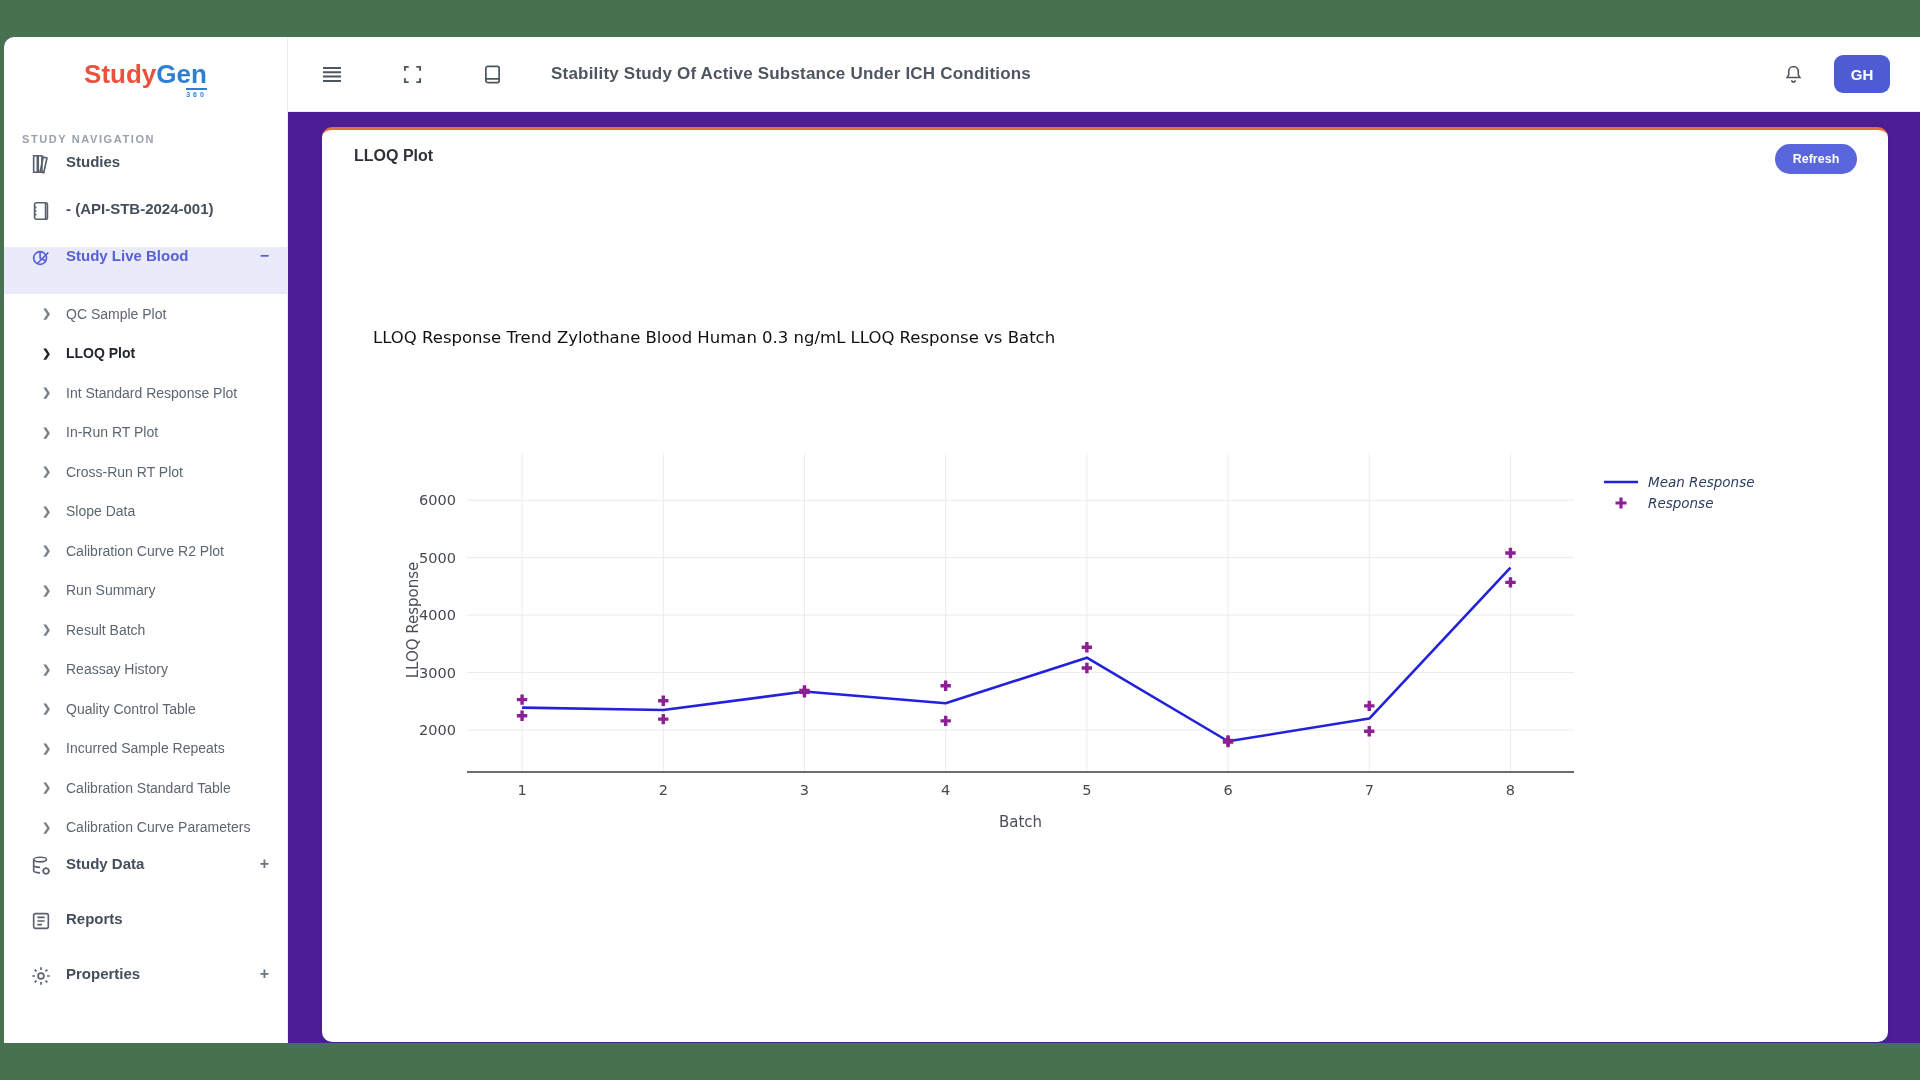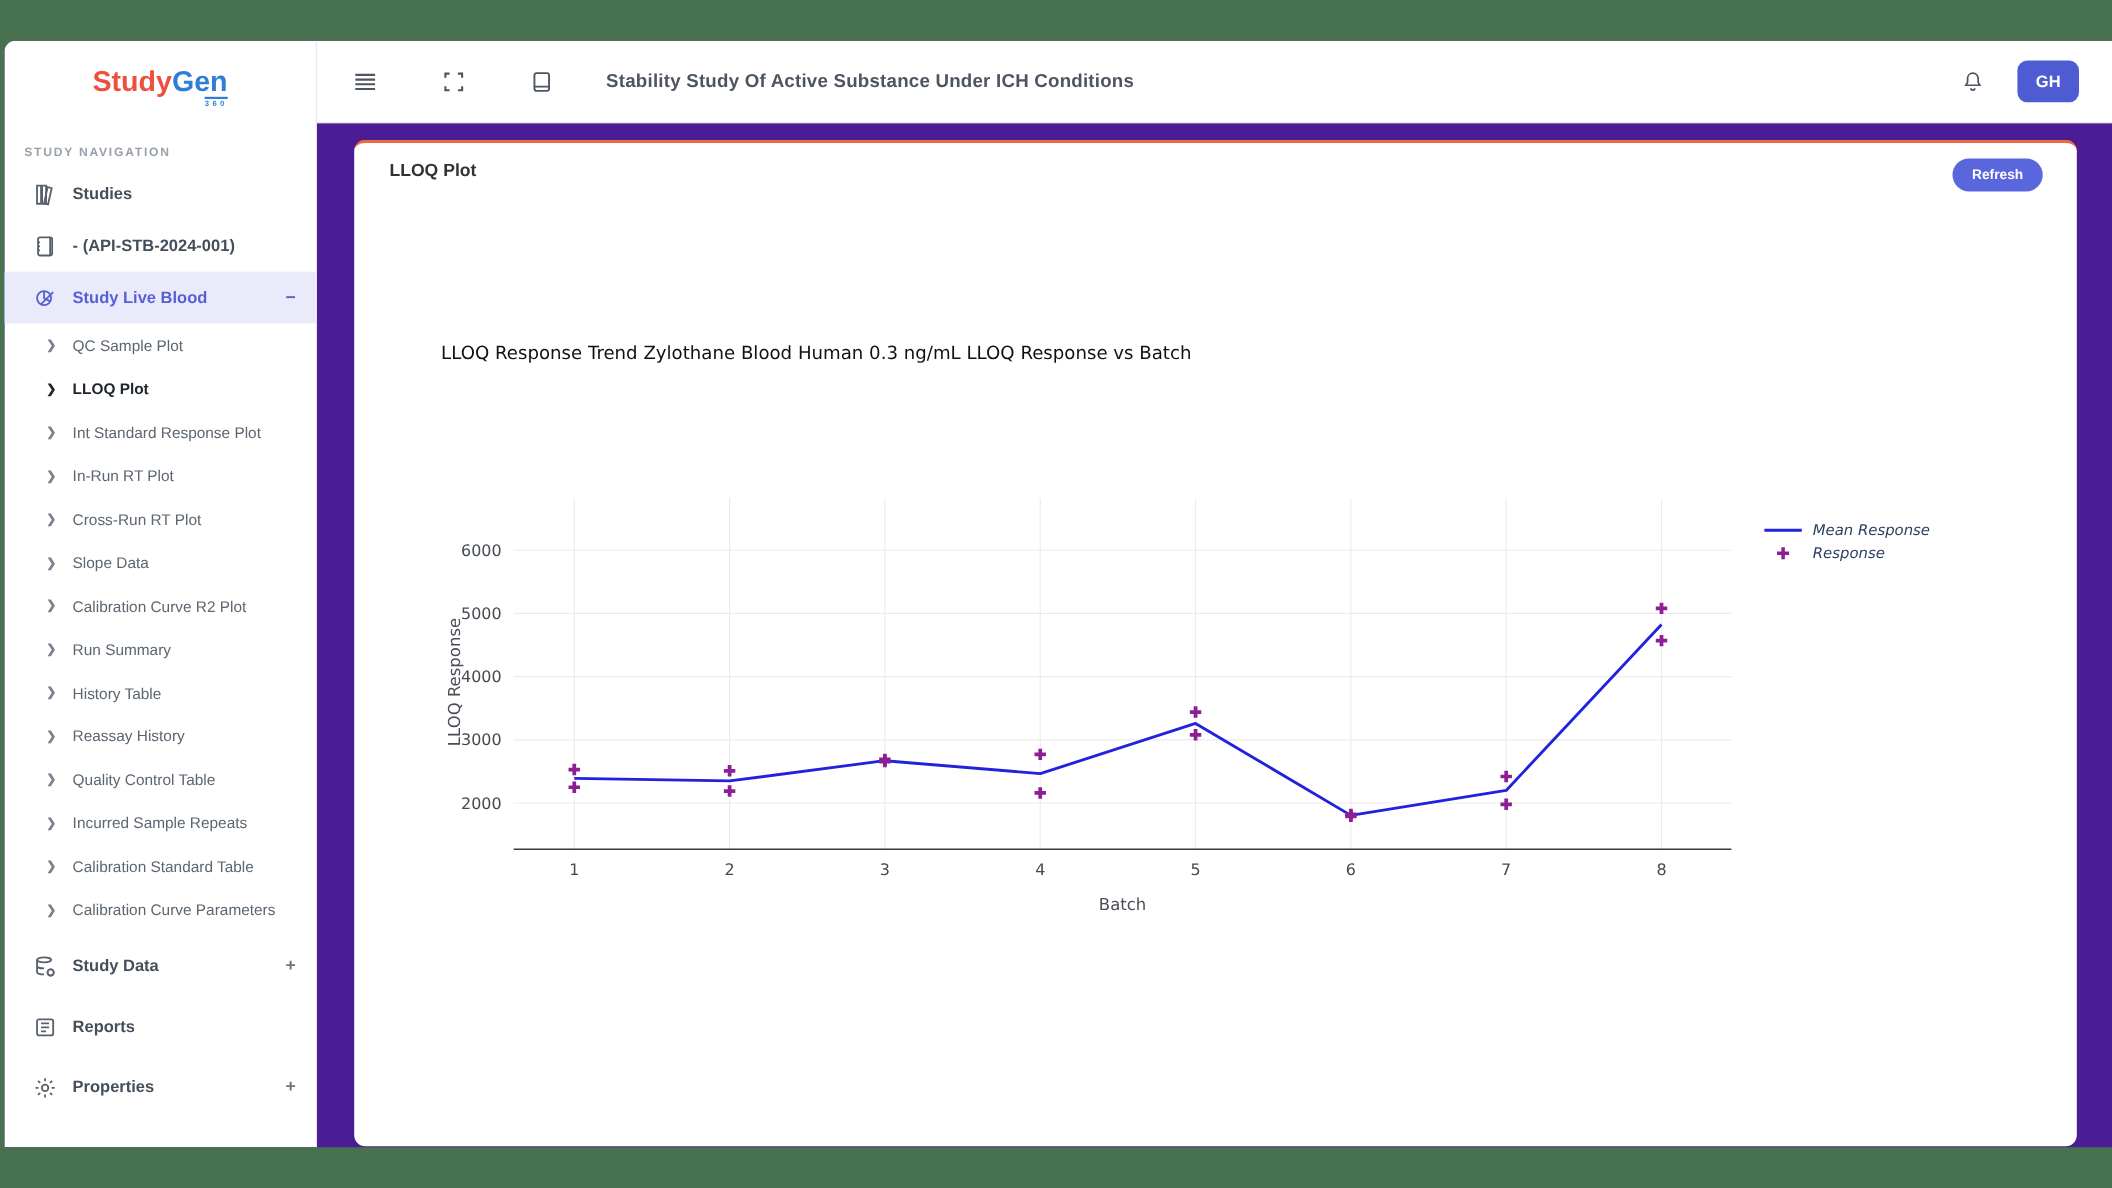--- a/index.html
+++ b/index.html
@@ -12,21 +12,21 @@
   
   .sidebar { position:absolute; left:0; top:0; width:284px; height:100%;
              background:#ffffff; border-right:1px solid #ECECF0; z-index:5; }
   .logo { text-align:center; padding-top:22px; height:72px; font-weight:bold; font-size:26px; }
   .logo-study { color:#EF4F3D; }
   .logo-gen { color:#2D7FD6; position:relative; }
   .logo-360 { position:absolute; right:0; bottom:-9px; font-size:7px; font-weight:bold;
               letter-spacing:3px; color:#2D7FD6; border-top:2px solid #2D7FD6; padding-top:1px; }
   .nav-label { margin:24px 0 8px 18px; font-size:11px; font-weight:bold;
                letter-spacing:1.6px; color:#98A1AA; }
-  .side-item { display:flex; align-items:center; height:47px; padding:0 18px 0 26px;
+  .side-item { display:flex; align-items:flex-start; height:47px; padding:0 18px 0 26px;
                color:#454F5B; font-size:15px; font-weight:bold; cursor:pointer; }
   .side-item .sicon { width:22px; height:22px; margin-right:14px; flex:0 0 22px; color:#58616C; }
   .side-item .grow { flex:1; }
   .side-item.active-section { background:#E9EBFA; color:#585FD6; }
   .side-item.active-section .sicon { color:#585FD6; }
   .expander { font-size:16px; font-weight:bold; color:#6B7480; }
   .side-item.active-section .expander { color:#585FD6; }
   .view-item { display:flex; align-items:center; height:39.5px; padding-left:38px;
                font-size:14px; color:#5C6670; cursor:pointer; }
   .view-item .chev { width:24px; color:#7A838D; font-size:11px; font-weight:bold; }
@@ -45,22 +45,22 @@
             font-weight:bold; font-size:15px; display:flex; align-items:center; justify-content:center; cursor:pointer; }
 
   
   .card { position:absolute; left:318px; top:90px; width:1566px; bottom:1px;
           background:#fff; border-radius:10px; border-top:3px solid #EA6A42;
           box-shadow:0 1px 4px rgba(40,40,60,.08); z-index:3; }
   .card-title { position:absolute; left:32px; top:17px; font-size:16px; font-weight:bold; color:#2F3337; }
   .refresh-btn { position:absolute; right:31px; top:14px; width:82px; height:30px; border:none;
                  border-radius:15px; background:#5A66DB; color:#fff; font-family:inherit;
                  font-size:12.5px; font-weight:bold; cursor:pointer; }
-  .chart-title { position:absolute; left:51px; top:181px; font-size:16.5px; color:#111;
-                 font-family:"DejaVu Sans","Liberation Sans",sans-serif;margin-left:28px; }
+  .chart-title { position:absolute; left:51px; top:198px; font-size:16.5px; color:#111;
+                 font-family:"DejaVu Sans","Liberation Sans",sans-serif; }
   .chart-svg { position:absolute; left:78px; top:313px; width:1400px; height:410px; }
   .tick { font-size:14.5px; fill:#444a50; font-family:"DejaVu Sans","Liberation Sans",sans-serif; }
   .axis-title { font-size:15px; fill:#4a4f57; font-family:"DejaVu Sans","Liberation Sans",sans-serif; }
 
   .legend { position:absolute; left:1278px; top:341px; font-size:13.5px; color:#2A3F5F;
             font-family:"DejaVu Sans","Liberation Sans",sans-serif; }
   .legend-row { display:flex; align-items:center; height:21px;font-style:italic; }
   .legend-swatch { width:42px; display:flex; align-items:center; justify-content:center; margin-right:6px; }
 </style>
 </head>
@@ -132,21 +132,21 @@
     <div class="view-item">
         <span class="chev"></span>
         <span>Calibration Curve R2 Plot</span>
       </div>
     <div class="view-item">
         <span class="chev"></span>
         <span>Run Summary</span>
       </div>
     <div class="view-item">
         <span class="chev"></span>
-        <span>History Table</span>
+        <span>Result Batch</span>
       </div>
     <div class="view-item">
         <span class="chev"></span>
         <span>Reassay History</span>
       </div>
     <div class="view-item">
         <span class="chev"></span>
         <span>Quality Control Table</span>
       </div>
     <div class="view-item">

